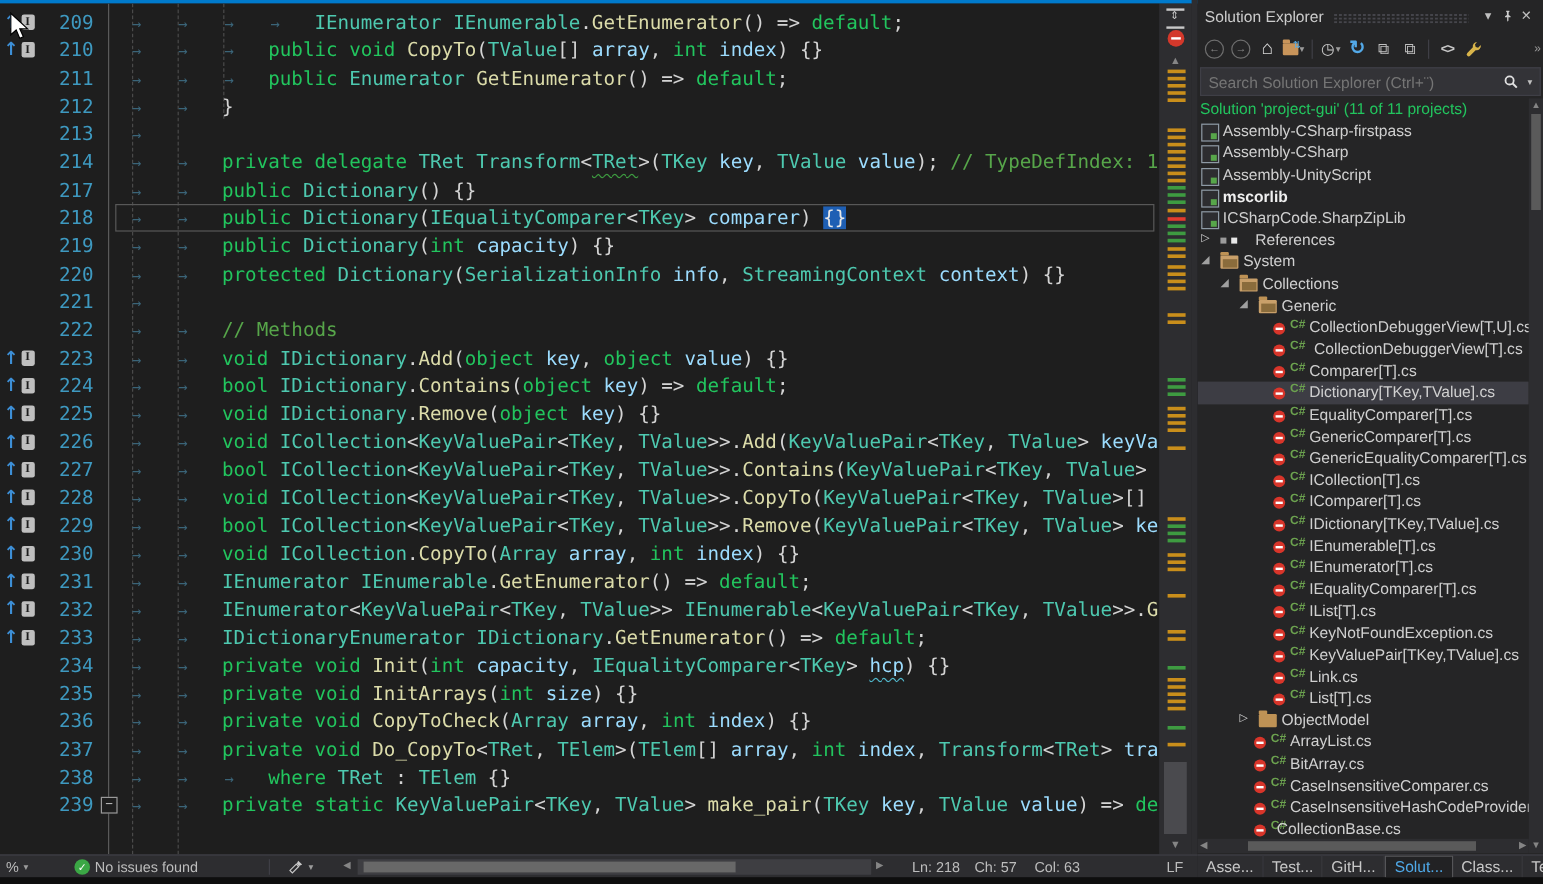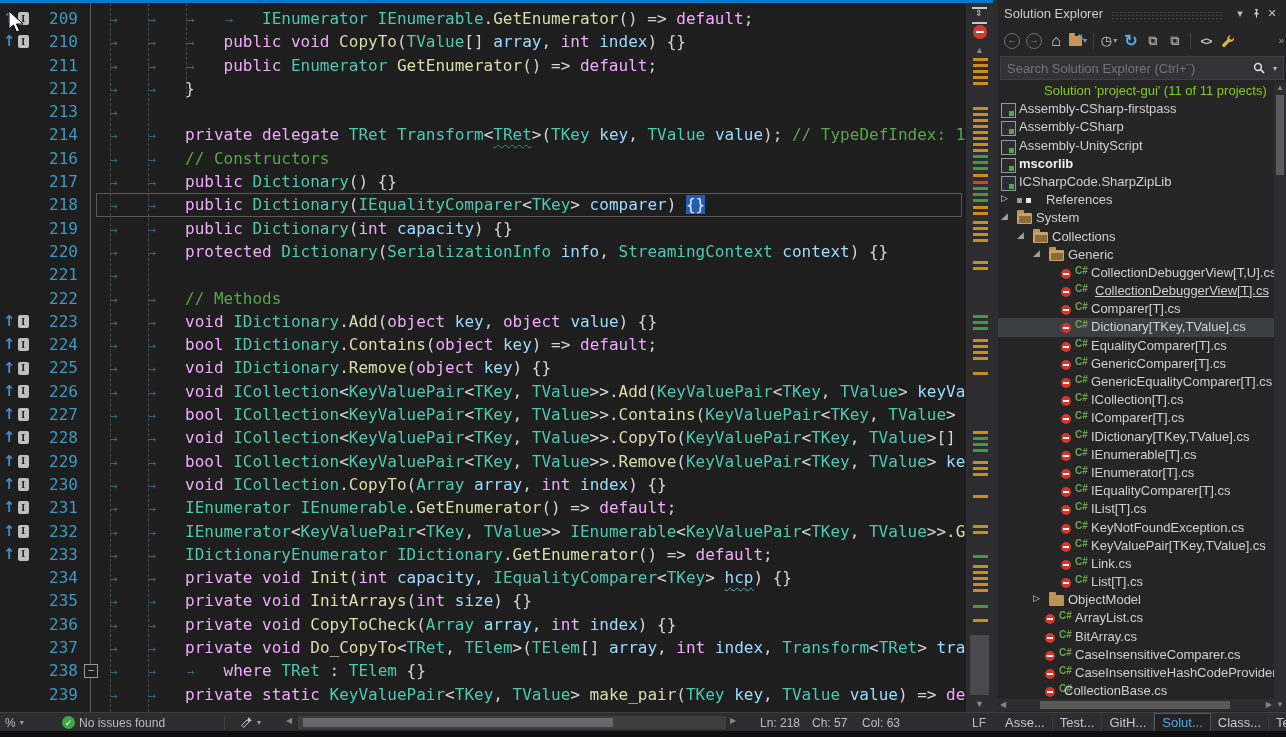--- a/index.html
+++ b/index.html
@@ -16,21 +16,21 @@
       border:1px solid #585858;pointer-events:none;}
   .gi{position:absolute;left:3px;top:0;height:23.3px;display:flex;align-items:center;gap:2px;}
   .gia{color:#3D8FD6;font-size:15px;font-weight:bold;font-family:"DejaVu Sans",sans-serif;line-height:1;}
   .gib{display:inline-flex;align-items:center;justify-content:center;width:11px;height:13px;
        background:#BFBFBF;color:#1E1E1E;border-radius:2px;font-family:"Liberation Serif",serif;
        font-size:10px;font-weight:bold;line-height:1;}
   .ln{position:absolute;left:34px;width:44px;text-align:right;color:#3E99C0;}
   .ct{position:absolute;left:108px;top:0;}
   .tabch{display:inline-block;width:38.5px;}
   .tabch::before{content:"→";color:#3A6478;font-size:13px;margin-left:2px;}
-  .tok.k{color:#f0abfc}.tok.t{color:#4EC9B0}.tok.m{color:#DCDCAA}.tok.p{color:#9CDCFE}
+  .tok.k{color:#22c55e}.tok.t{color:#4EC9B0}.tok.m{color:#DCDCAA}.tok.p{color:#9CDCFE}
   .tok.c{color:#57A64A}.tok.w{color:#D4D4D4}
   .tok.sel{background:#1E5FB4;color:#E8E8E8;}
   .tok.sqg{text-decoration:underline wavy #3C9B3F 1px;text-underline-offset:4px;}
   .tok.sqb{text-decoration:underline wavy #4FB5C9 1px;text-underline-offset:4px;}
   #outline-line{position:absolute;left:90px;top:0;bottom:0;width:1px;background:#5A5A5A;}
   .iguide{position:absolute;top:0;width:1px;border-left:1px dashed #4A4A4A;}
   #fold-box{position:absolute;left:84px;top:661px;width:12px;height:12px;background:#1E1E1E;
       border:1px solid #9A9A9A;color:#C8C8C8;font-size:11px;line-height:10px;text-align:center;z-index:3;}
   #mouse-cursor{position:absolute;left:7px;top:7px;z-index:9;}
 
@@ -77,21 +77,21 @@
   .ovf{color:#9B9B9B;font-size:10px;letter-spacing:-2px;margin-left:auto;}
   #sx-search{position:absolute;left:2px;top:56px;right:2px;height:22px;background:#333337;
       border:1px solid #3F3F46;display:flex;align-items:center;}
   #sx-search input{flex:1;background:transparent;border:0;outline:0;color:#808080;
       font-family:"Liberation Sans",sans-serif;font-size:13px;padding:0 6px;}
   #sx-tree{position:absolute;left:0;top:82px;width:276px;height:617px;overflow:hidden;}
   .trow{position:relative;height:18.2px;font-size:13px;white-space:nowrap;}
   .trow.sel{background:#3D3D44;}
   .trow .lbl{position:absolute;top:1px;color:#D0D0D0;}
   .trow.boldrow .lbl{font-weight:bold;color:#F0F0F0;}
-  .trow.solrow .lbl{color:#84cc16;margin-left:44px;}
+  .trow.solrow .lbl{color:#22c55e;}
   .exp{position:absolute;top:2px;font-size:9px;color:#A0A0A0;}
   .exp.closed{color:#D8D8D8;}
   .foldic{position:absolute;top:4px;width:15px;height:11px;background:#BE9255;border-radius:1px;}
   .foldic::before{content:"";position:absolute;left:0;top:-3px;width:7px;height:3px;background:#BE9255;border-radius:1px 1px 0 0;}
   .foldic.open{background:#C9A06A;}
   .foldic.open::after{content:"";position:absolute;left:2px;top:3px;right:1px;bottom:1px;background:#8A6C3C;}
   .prjic{position:absolute;top:3px;width:13px;height:13px;border:1px solid #8E9AA5;background:#2D2D30;}
   .prjic::after{content:"";position:absolute;right:1px;bottom:1px;width:5px;height:5px;background:#57A64A;}
   .refic{position:absolute;top:7px;width:14px;height:6px;}
   .refic::before{content:"";position:absolute;left:0;top:0;width:5px;height:5px;background:#9B9B9B;}
@@ -132,21 +132,20 @@
     <div class="iguide" style="left:110px;height:709px;"></div>
     <div class="iguide" style="left:148px;height:709px;"></div>
     <div class="iguide" style="left:186px;height:96px;"></div>
     <div id="code-lines">
         <div class="cl"><span class="gi"><span class="gia">↑</span><span class="gib">I</span></span><span class="ln">209</span><span class="ct"><span class="tabch"></span><span class="tabch"></span><span class="tabch"></span><span class="tabch"></span><span class="tok t">IEnumerator</span><span class="tok w"> </span><span class="tok t">IEnumerable</span><span class="tok w">.</span><span class="tok m">GetEnumerator</span><span class="tok w">() =&gt; </span><span class="tok k">default</span><span class="tok w">;</span></span></div>
         <div class="cl"><span class="gi"><span class="gia">↑</span><span class="gib">I</span></span><span class="ln">210</span><span class="ct"><span class="tabch"></span><span class="tabch"></span><span class="tabch"></span><span class="tok k">public</span><span class="tok w"> </span><span class="tok k">void</span><span class="tok w"> </span><span class="tok m">CopyTo</span><span class="tok w">(</span><span class="tok t">TValue</span><span class="tok w">[] </span><span class="tok p">array</span><span class="tok w">, </span><span class="tok k">int</span><span class="tok w"> </span><span class="tok p">index</span><span class="tok w">) {}</span></span></div>
         <div class="cl"><span class="ln">211</span><span class="ct"><span class="tabch"></span><span class="tabch"></span><span class="tabch"></span><span class="tok k">public</span><span class="tok w"> </span><span class="tok t">Enumerator</span><span class="tok w"> </span><span class="tok m">GetEnumerator</span><span class="tok w">() =&gt; </span><span class="tok k">default</span><span class="tok w">;</span></span></div>
         <div class="cl"><span class="ln">212</span><span class="ct"><span class="tabch"></span><span class="tabch"></span><span class="tok w">}</span></span></div>
         <div class="cl"><span class="ln">213</span><span class="ct"><span class="tabch"></span></span></div>
         <div class="cl"><span class="ln">214</span><span class="ct"><span class="tabch"></span><span class="tabch"></span><span class="tok k">private</span><span class="tok w"> </span><span class="tok k">delegate</span><span class="tok w"> </span><span class="tok t">TRet</span><span class="tok w"> </span><span class="tok t">Transform</span><span class="tok w">&lt;</span><span class="tok t sqg">TRet</span><span class="tok w">&gt;(</span><span class="tok t">TKey</span><span class="tok w"> </span><span class="tok p">key</span><span class="tok w">, </span><span class="tok t">TValue</span><span class="tok w"> </span><span class="tok p">value</span><span class="tok w">); </span><span class="tok c">// TypeDefIndex: 1</span></span></div>
-        <div class="cl"><span class="ln">216</span><span class="ct"><span class="tabch"></span><span class="tabch"></span><span class="tok c">// Constructors</span></span></div>
         <div class="cl"><span class="ln">217</span><span class="ct"><span class="tabch"></span><span class="tabch"></span><span class="tok k">public</span><span class="tok w"> </span><span class="tok t">Dictionary</span><span class="tok w">() {}</span></span></div>
         <div class="cl cur"><span class="ln">218</span><span class="ct"><span class="tabch"></span><span class="tabch"></span><span class="tok k">public</span><span class="tok w"> </span><span class="tok t">Dictionary</span><span class="tok w">(</span><span class="tok t">IEqualityComparer</span><span class="tok w">&lt;</span><span class="tok t">TKey</span><span class="tok w">&gt; </span><span class="tok p">comparer</span><span class="tok w">) </span><span class="tok sel">{}</span></span></div>
         <div class="cl"><span class="ln">219</span><span class="ct"><span class="tabch"></span><span class="tabch"></span><span class="tok k">public</span><span class="tok w"> </span><span class="tok t">Dictionary</span><span class="tok w">(</span><span class="tok k">int</span><span class="tok w"> </span><span class="tok p">capacity</span><span class="tok w">) {}</span></span></div>
         <div class="cl"><span class="ln">220</span><span class="ct"><span class="tabch"></span><span class="tabch"></span><span class="tok k">protected</span><span class="tok w"> </span><span class="tok t">Dictionary</span><span class="tok w">(</span><span class="tok t">SerializationInfo</span><span class="tok w"> </span><span class="tok p">info</span><span class="tok w">, </span><span class="tok t">StreamingContext</span><span class="tok w"> </span><span class="tok p">context</span><span class="tok w">) {}</span></span></div>
         <div class="cl"><span class="ln">221</span><span class="ct"><span class="tabch"></span></span></div>
         <div class="cl"><span class="ln">222</span><span class="ct"><span class="tabch"></span><span class="tabch"></span><span class="tok c">// Methods</span></span></div>
         <div class="cl"><span class="gi"><span class="gia">↑</span><span class="gib">I</span></span><span class="ln">223</span><span class="ct"><span class="tabch"></span><span class="tabch"></span><span class="tok k">void</span><span class="tok w"> </span><span class="tok t">IDictionary</span><span class="tok w">.</span><span class="tok m">Add</span><span class="tok w">(</span><span class="tok k">object</span><span class="tok w"> </span><span class="tok p">key</span><span class="tok w">, </span><span class="tok k">object</span><span class="tok w"> </span><span class="tok p">value</span><span class="tok w">) {}</span></span></div>
         <div class="cl"><span class="gi"><span class="gia">↑</span><span class="gib">I</span></span><span class="ln">224</span><span class="ct"><span class="tabch"></span><span class="tabch"></span><span class="tok k">bool</span><span class="tok w"> </span><span class="tok t">IDictionary</span><span class="tok w">.</span><span class="tok m">Contains</span><span class="tok w">(</span><span class="tok k">object</span><span class="tok w"> </span><span class="tok p">key</span><span class="tok w">) =&gt; </span><span class="tok k">default</span><span class="tok w">;</span></span></div>
         <div class="cl"><span class="gi"><span class="gia">↑</span><span class="gib">I</span></span><span class="ln">225</span><span class="ct"><span class="tabch"></span><span class="tabch"></span><span class="tok k">void</span><span class="tok w"> </span><span class="tok t">IDictionary</span><span class="tok w">.</span><span class="tok m">Remove</span><span class="tok w">(</span><span class="tok k">object</span><span class="tok w"> </span><span class="tok p">key</span><span class="tok w">) {}</span></span></div>
         <div class="cl"><span class="gi"><span class="gia">↑</span><span class="gib">I</span></span><span class="ln">226</span><span class="ct"><span class="tabch"></span><span class="tabch"></span><span class="tok k">void</span><span class="tok w"> </span><span class="tok t">ICollection</span><span class="tok w">&lt;</span><span class="tok t">KeyValuePair</span><span class="tok w">&lt;</span><span class="tok t">TKey</span><span class="tok w">, </span><span class="tok t">TValue</span><span class="tok w">&gt;&gt;.</span><span class="tok m">Add</span><span class="tok w">(</span><span class="tok t">KeyValuePair</span><span class="tok w">&lt;</span><span class="tok t">TKey</span><span class="tok w">, </span><span class="tok t">TValue</span><span class="tok w">&gt; </span><span class="tok p">keyValuePair</span></span></div>
@@ -352,21 +351,21 @@
           <span class="lbl" style="left: 70px;">Generic</span>
         </div>
         <div class="trow">
           <span class="lockdot" style="left:63px"></span>
           <span class="csic" style="left:77px">C#</span>
           <span class="lbl" style="left: 93px;">CollectionDebuggerView[T,U].cs</span>
         </div>
         <div class="trow">
           <span class="lockdot" style="left:63px"></span>
           <span class="csic" style="left:77px">C#</span>
-          <span class="lbl" style="left: 97px; text-decoration: underline;">CollectionDebuggerView[T].cs</span>
+          <span class="lbl" style="left: 97px;">CollectionDebuggerView[T].cs</span>
         </div>
         <div class="trow">
           <span class="lockdot" style="left:63px"></span>
           <span class="csic" style="left:77px">C#</span>
           <span class="lbl" style="left: 93px;">Comparer[T].cs</span>
         </div>
         <div class="trow sel">
           <span class="lockdot" style="left:63px"></span>
           <span class="csic" style="left:77px">C#</span>
           <span class="lbl" style="left: 93px;">Dictionary[TKey,TValue].cs</span>

